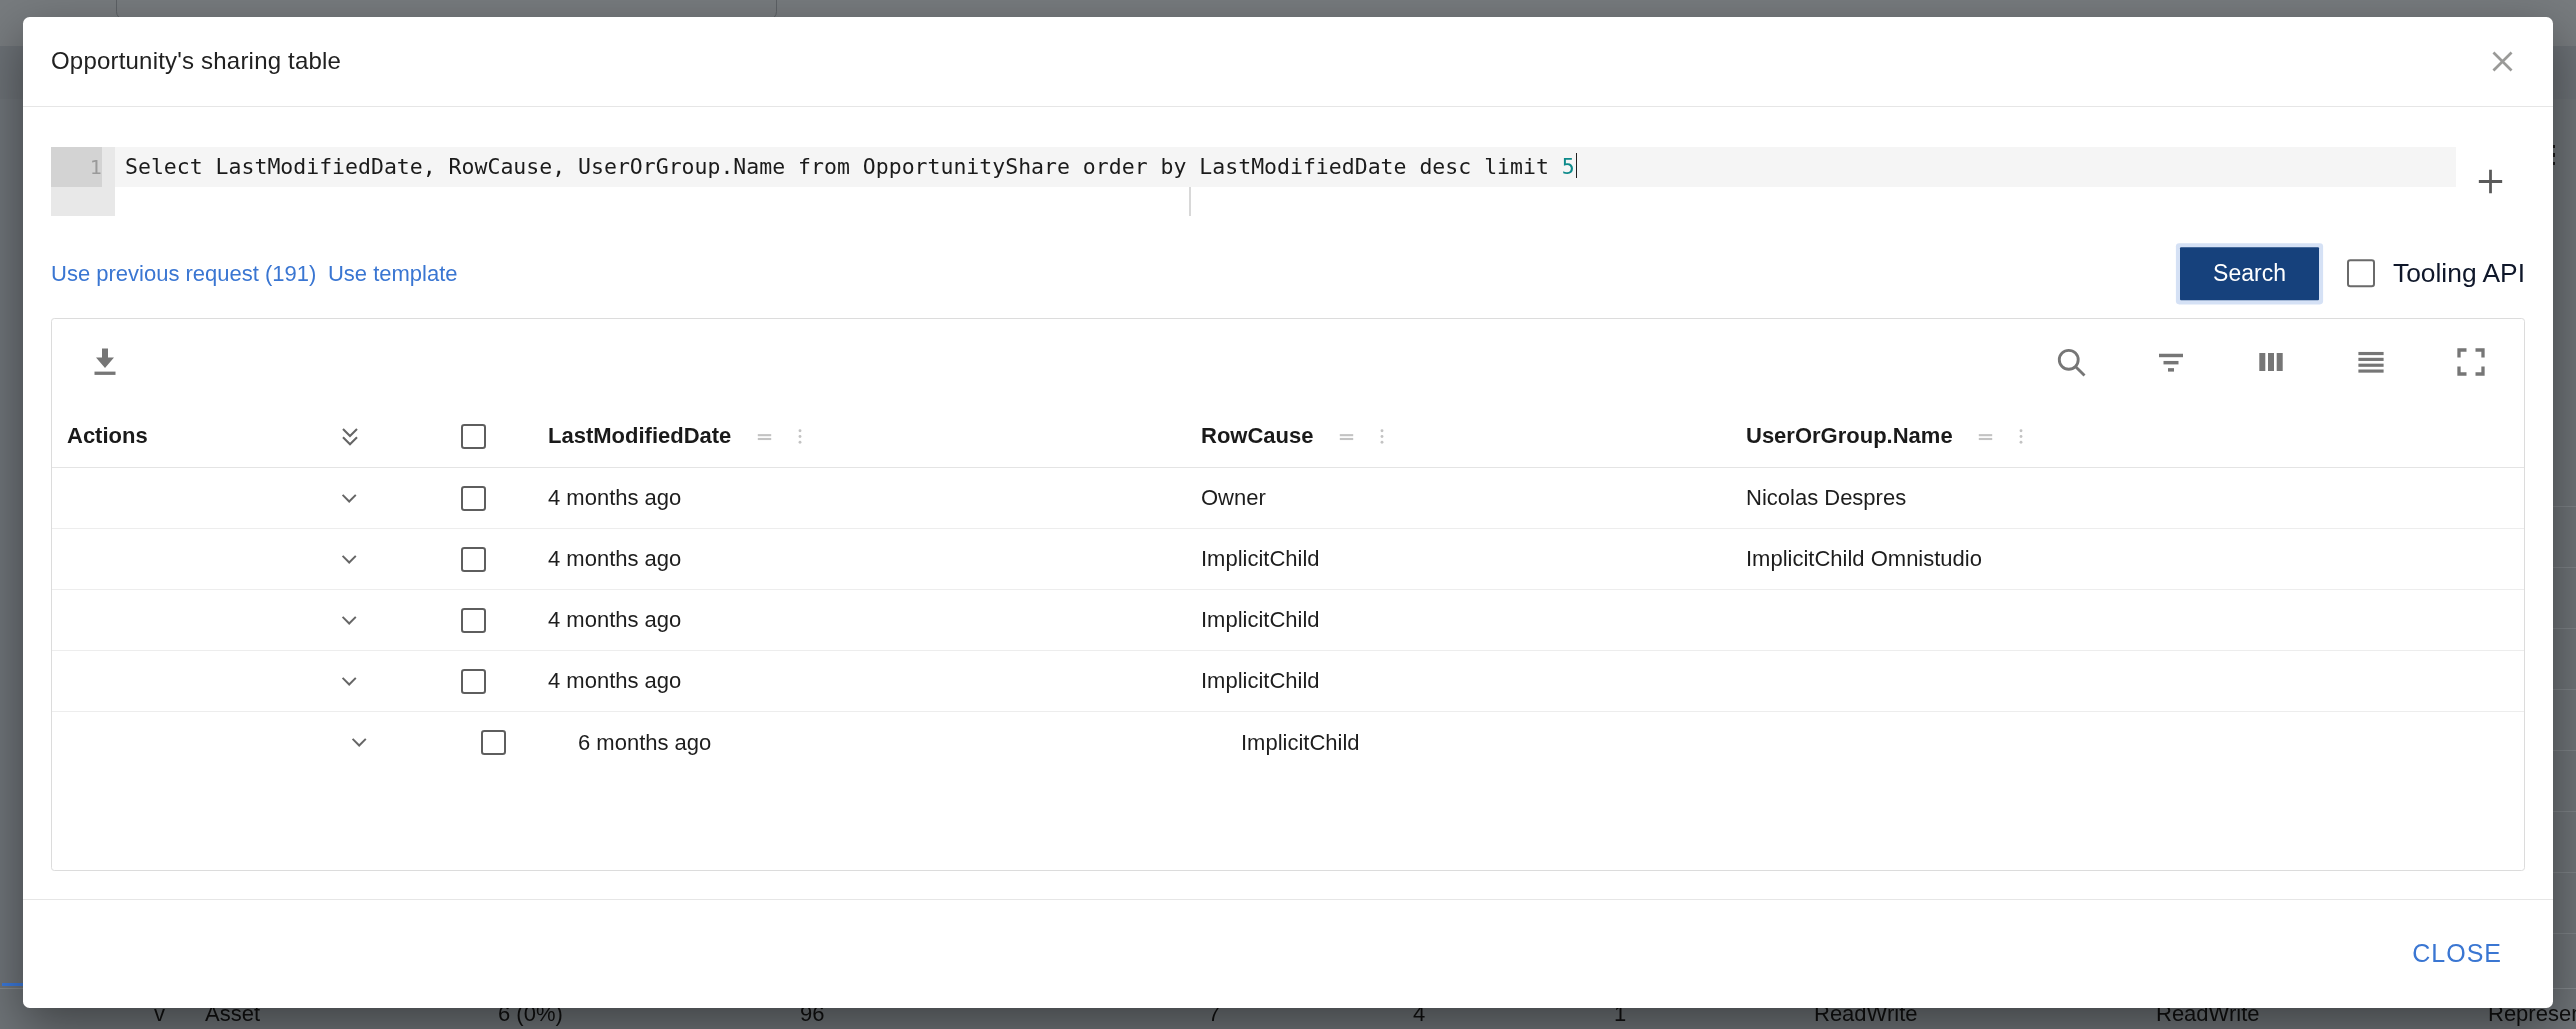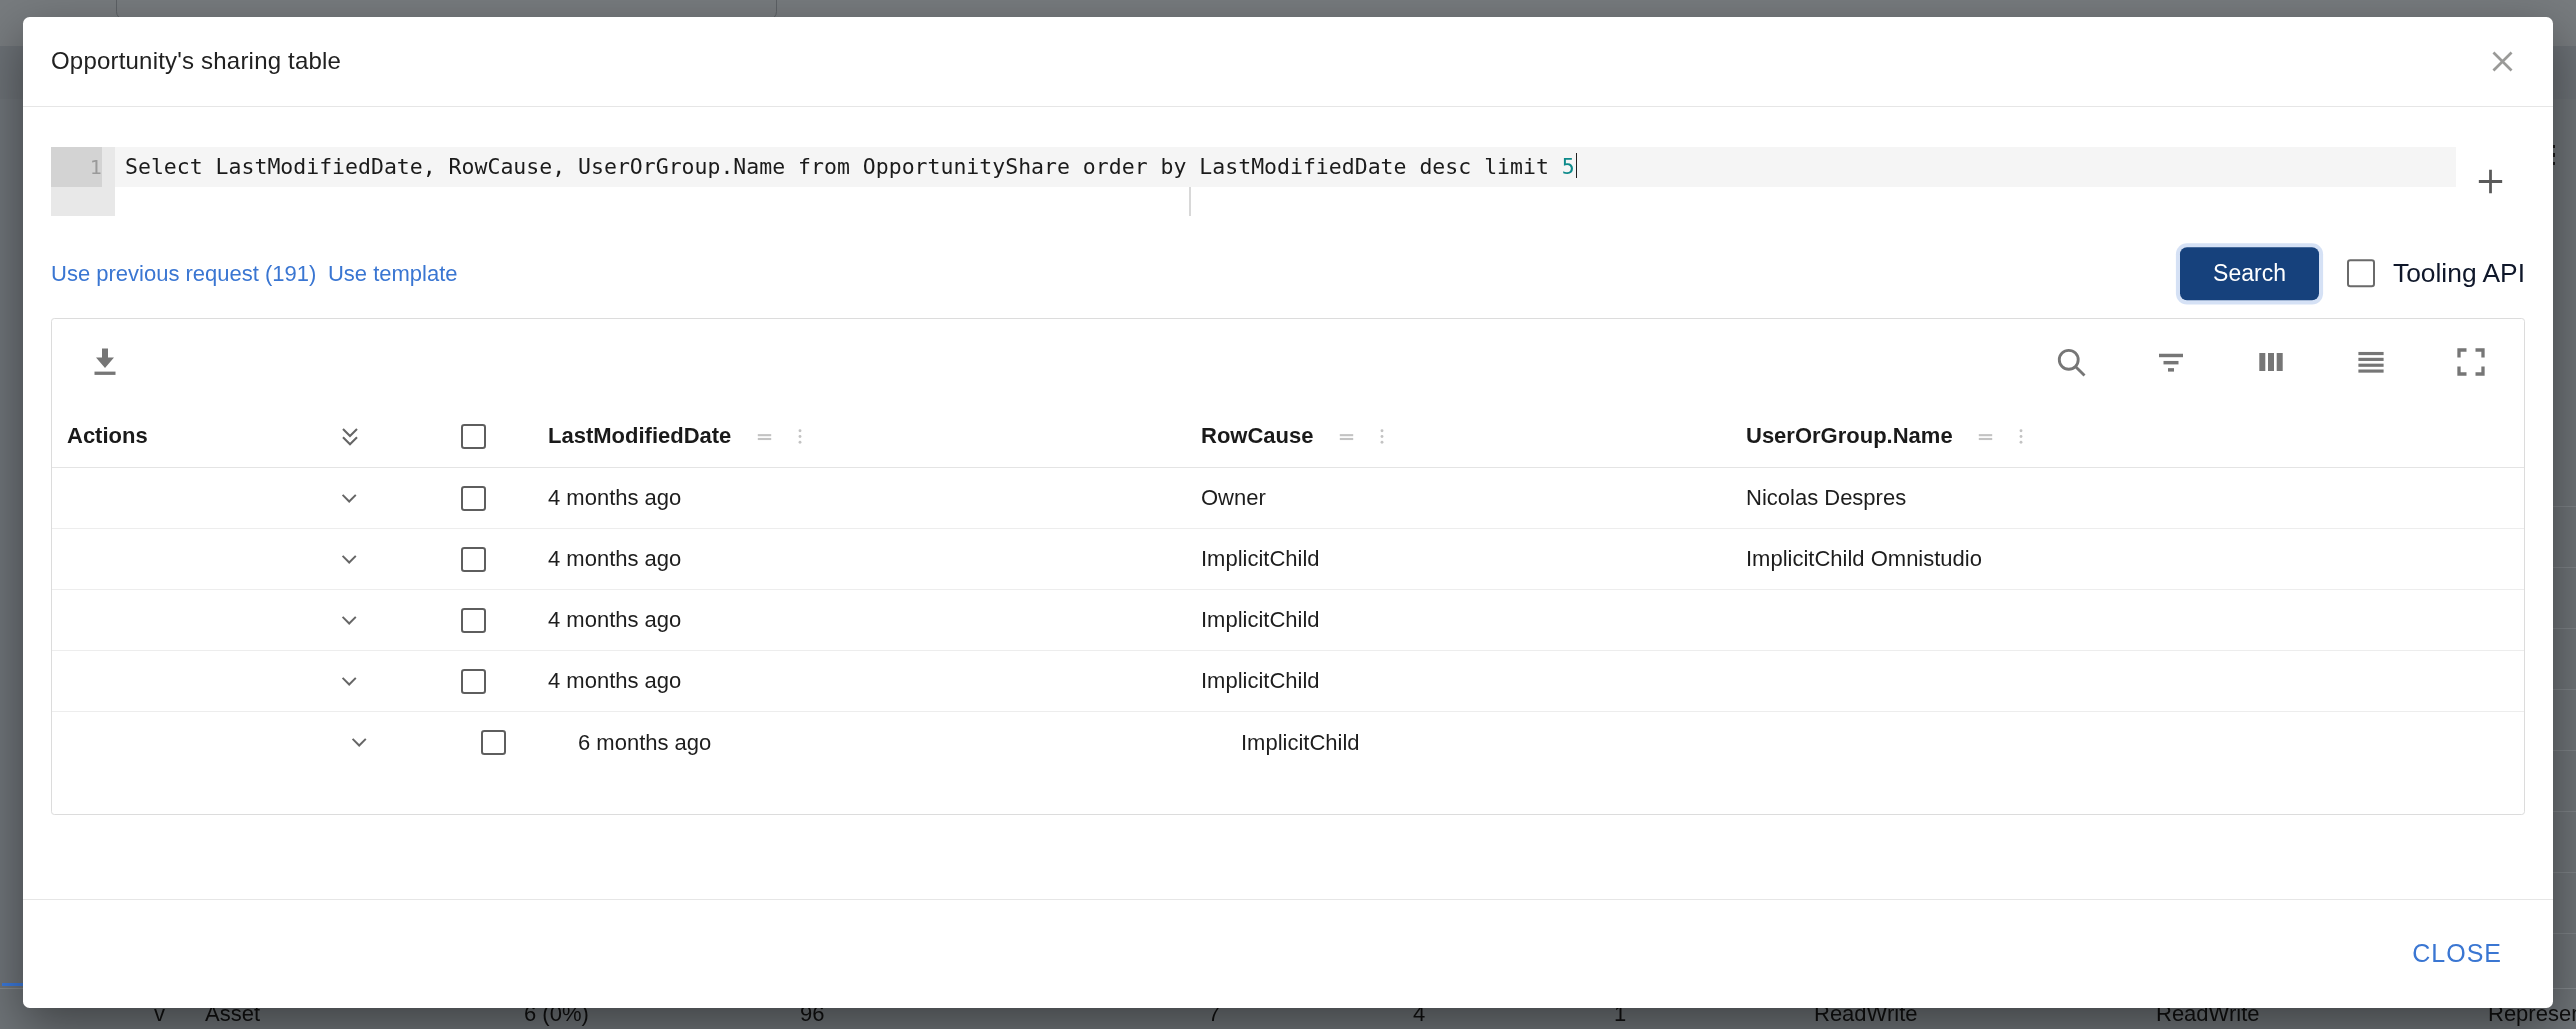--- a/index.html
+++ b/index.html
@@ -182,40 +182,40 @@
     margin-right: 11.6px;
   }
   .right-actions {
     position: absolute; right: 0; top: 50%;
     transform: translateY(-50%);
     display: flex; align-items: center;
   }
   .search-btn {
     background: #16417c; color: #fff;
     font-size: 23px; font-family: "Liberation Sans", sans-serif;
-    border: none; border-radius: 7px;
+    border: none; border-radius: 1px;
     padding: 13.2px 33px;
     cursor: pointer;
     box-shadow: 0 0 0 4.1px rgba(63,120,210,.22);
   }
   .tooling-wrap { display: flex; align-items: center; margin-left: 28px; }
   .cb {
     width: 28px; height: 28px;
     border: 2.5px solid #6a6a6a; border-radius: 3.3px;
     background: #fff; cursor: pointer; flex: none;
   }
   .tooling-label { font-size: 26.4px; color: #0f172a; margin-left: 18px; }
 
   
   .grid {
     margin-top: 18px;
     border: 0.8px solid #dcdcdc;
     border-radius: 3.3px;
     background: #fff;
-    height: 497px;
+    height: 553px;
     display: flex; flex-direction: column;
     overflow: hidden;
   }
   .grid-toolbar {
     height: 86px; flex: none;
     display: flex; align-items: center;
     padding: 0 35px;
   }
   .tb-left { display: flex; align-items: center; gap: 23px; }
   .tb-right { margin-left: auto; display: flex; align-items: center; gap: 64px; }
@@ -298,21 +298,21 @@
 
   <div class="bg-blue-lines">
     <i></i>
       <i></i>
       <i></i>
   </div>
 
   <div class="bg-bottom-row">
     <span style="left:154px">v</span>
     <span style="left:205px">Asset</span>
-    <span style="left:524px">6 (0%)</span>
+    <span style="left:498px">6 (0%)</span>
     <span style="left:800px">96</span>
     <span style="left:1208px">7</span>
     <span style="left:1413px">4</span>
     <span style="left:1614px">1</span>
     <span style="left:1814px">ReadWrite</span>
     <span style="left:2156px">ReadWrite</span>
     <span style="left:2488px">Represents</span>
   </div>
 </div>
 

